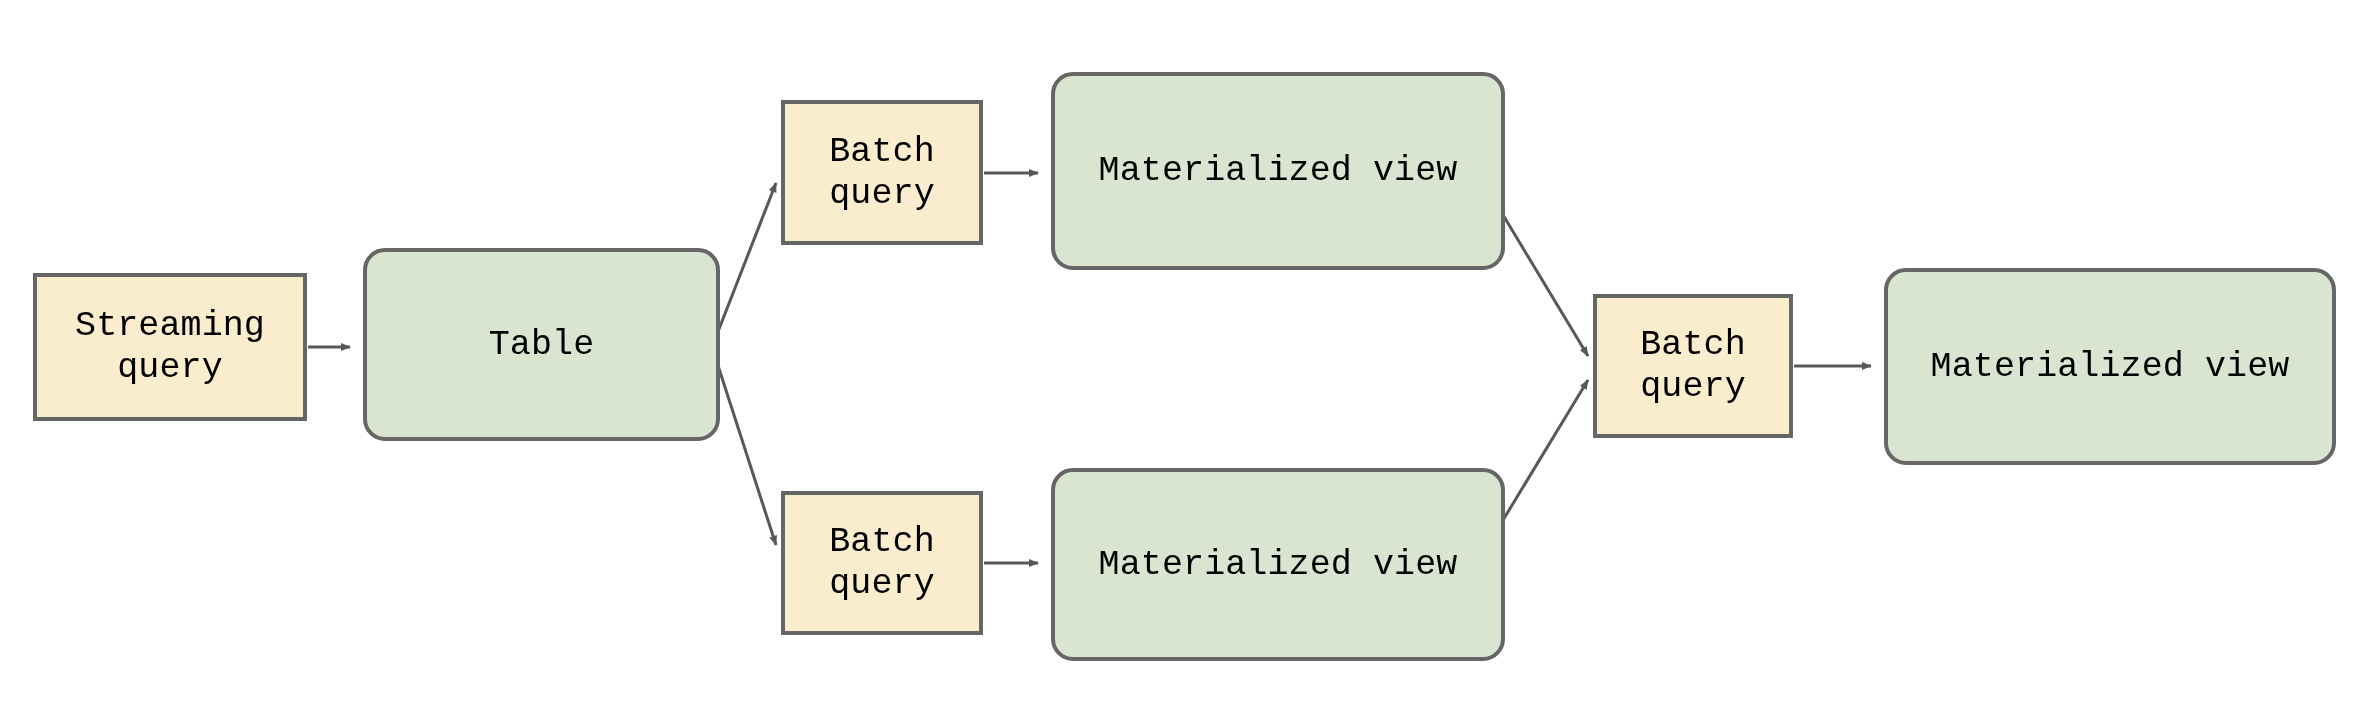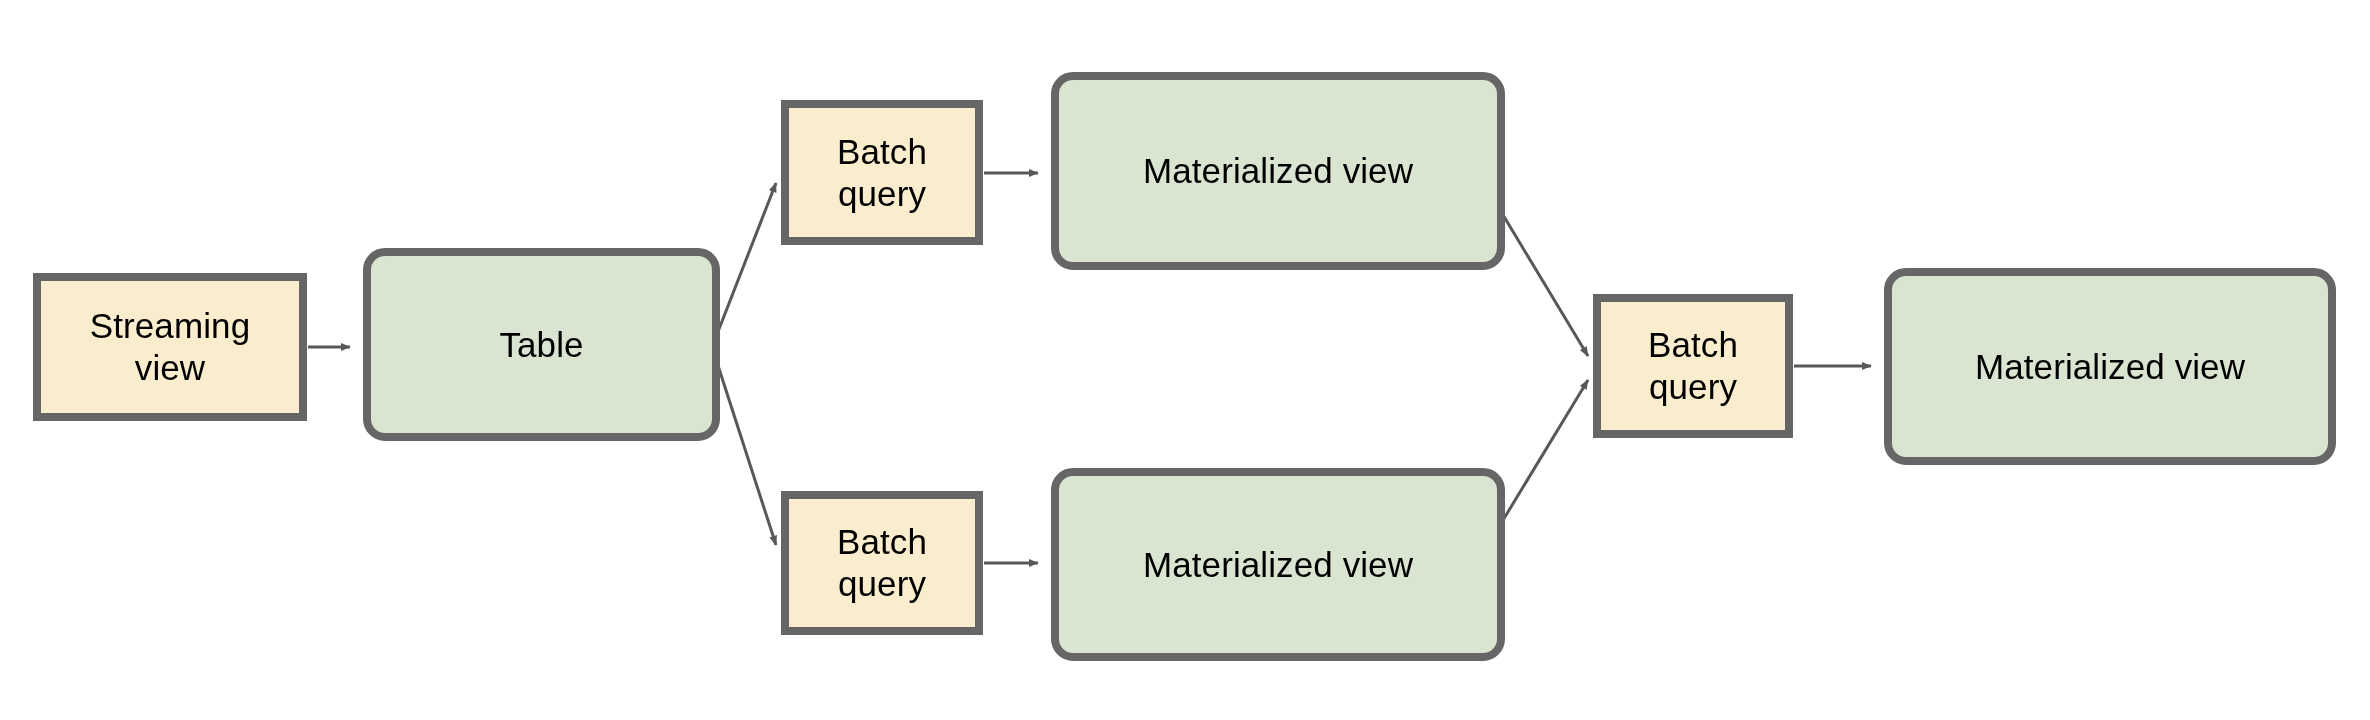--- a/index.html
+++ b/index.html
@@ -28,22 +28,23 @@
     position: absolute;
     box-sizing: border-box;
     display: flex;
     align-items: center;
     justify-content: center;
     text-align: center;
     color: #000000;
     font-size: 35px;
     line-height: 42px;
     letter-spacing: 0.1px;
-    border: 8px solid #3b82f6;
+    border: 4px solid #3b82f6;
     white-space: pre-line;
+    font-family: Liberation Mono, monospace;
   }
   .node.proc {
     background: #faedcd;
     border-radius: 0;
   }
   .node.store {
     background: #d9e5d0;
     border-radius: 22px;
     margin-left: 8px;
   }
@@ -92,21 +93,21 @@
       <line x1="1497" y1="530" x2="1588" y2="380" stroke="#585858" stroke-width="3" marker-end="url(#arrowhead)"></line>
     </g>
 
     <g>
       <line x1="1794" y1="366" x2="1871" y2="366" stroke="#585858" stroke-width="3" marker-end="url(#arrowhead)"></line>
     </g>
   </svg>
 
   <div class="node proc" id="n-streaming-query" style="left: 33px; top: 273px; width: 274px; height: 148px; background: rgb(250, 237, 205); border-color: rgb(102, 102, 102); color: rgb(0, 0, 0); border-radius: 0px;">
     <span class="node-label">Streaming
-view</span>
+query</span>
   </div>
 
   <div class="node store" id="n-table" style="left: 355px; top: 248px; width: 357px; height: 193px; background: rgb(217, 229, 208); border-color: rgb(102, 102, 102); color: rgb(0, 0, 0); border-radius: 22px;">
     <span class="node-label">Table</span>
   </div>
 
   <div class="node proc" id="n-batch-query-top" style="left: 781px; top: 100px; width: 202px; height: 145px; background: rgb(250, 237, 205); border-color: rgb(102, 102, 102); color: rgb(0, 0, 0); border-radius: 0px;">
     <span class="node-label">Batch
 query</span>
   </div>

